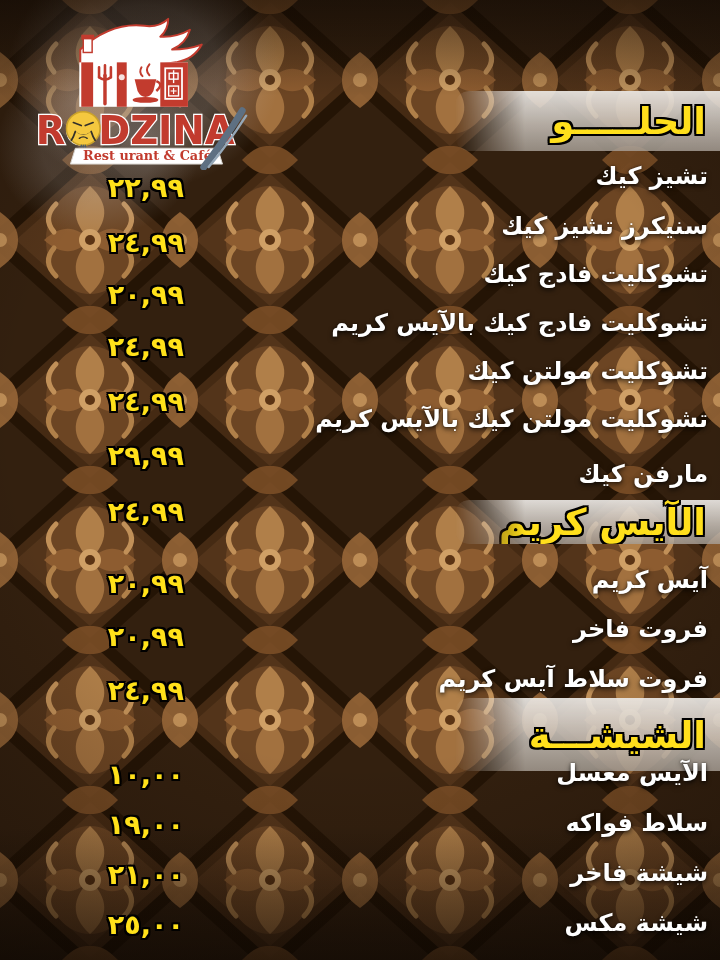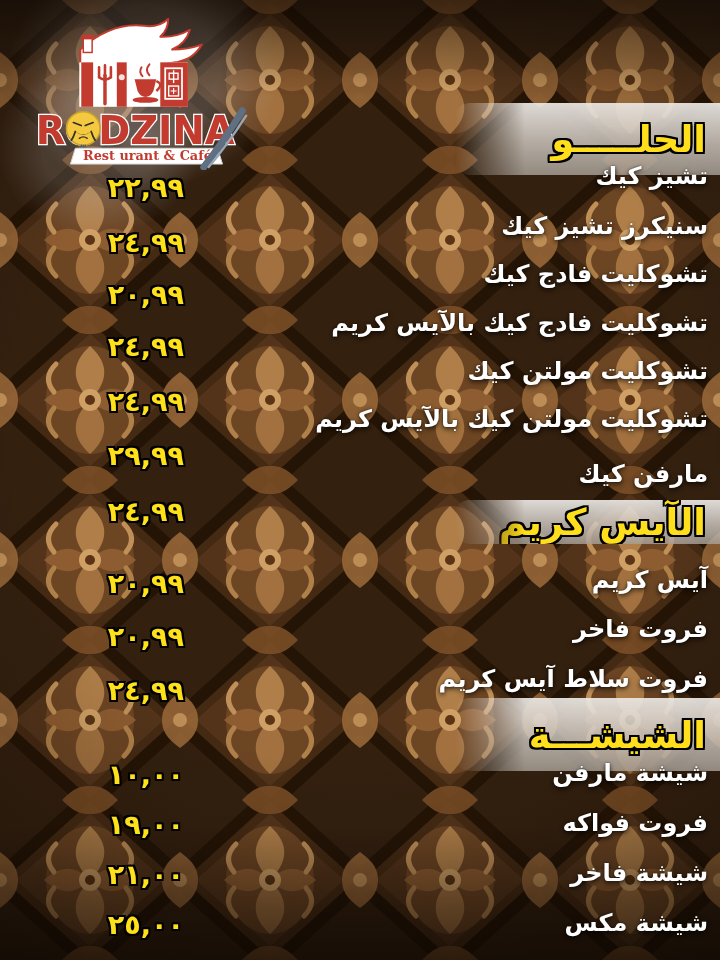--- a/index.html
+++ b/index.html
@@ -138,21 +138,21 @@
       <polygon points="52,140 196,140 201,156 47,156" fill="#ffffff" stroke="#d8d4cf" stroke-width="1"></polygon>
       <text x="125" y="152" text-anchor="middle" font-family="DejaVu Serif, serif" font-size="13" font-weight="bold" fill="#c23b2e">Rest urant &amp; Café</text>
 
       <g>
         <path d="M182 159 Q201 135 221 102" stroke="#5e7082" stroke-width="7" fill="none" stroke-linecap="round"></path>
         <path d="M187 159 Q205 138 225 107" stroke="#95a7b7" stroke-width="2.5" fill="none" stroke-linecap="round"></path>
       </g>
     </svg>
   </div>
 
-  <div class="band" style="top:103px;height:72px;">
+  <div class="band" style="top:91px;height:60px;">
     <span class="band-title">الحلـــــو</span>
   </div>
   <div class="sec0">
     <div class="row" style="top:162px">
       <span class="price">٢٢,٩٩</span>
       <span class="item">تشيز كيك</span>
     </div>
     <div class="row" style="top:212px">
       <span class="price">٢٤,٩٩</span>
       <span class="item">سنيكرز تشيز كيك</span>
@@ -196,25 +196,25 @@
       <span class="item">فروت سلاط آيس كريم</span>
     </div>
   </div>
 
   <div class="band" style="top:698px;height:73px;">
     <span class="band-title">الشيشـــة</span>
   </div>
   <div class="sec2">
     <div class="row" style="top:759px">
       <span class="price">١٠,٠٠</span>
-      <span class="item">شيشة مارفن</span>
+      <span class="item">الآيس معسل</span>
     </div>
     <div class="row" style="top:809px">
       <span class="price">١٩,٠٠</span>
-      <span class="item">فروت فواكه</span>
+      <span class="item">سلاط فواكه</span>
     </div>
     <div class="row" style="top:859px">
       <span class="price">٢١,٠٠</span>
       <span class="item">شيشة فاخر</span>
     </div>
     <div class="row" style="top:909px">
       <span class="price">٢٥,٠٠</span>
       <span class="item">شيشة مكس</span>
     </div>
   </div>

